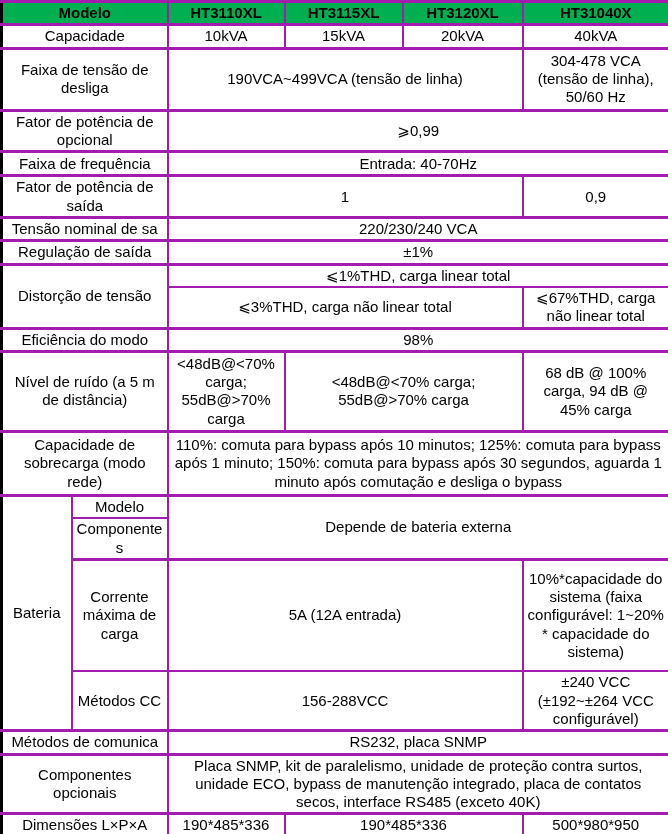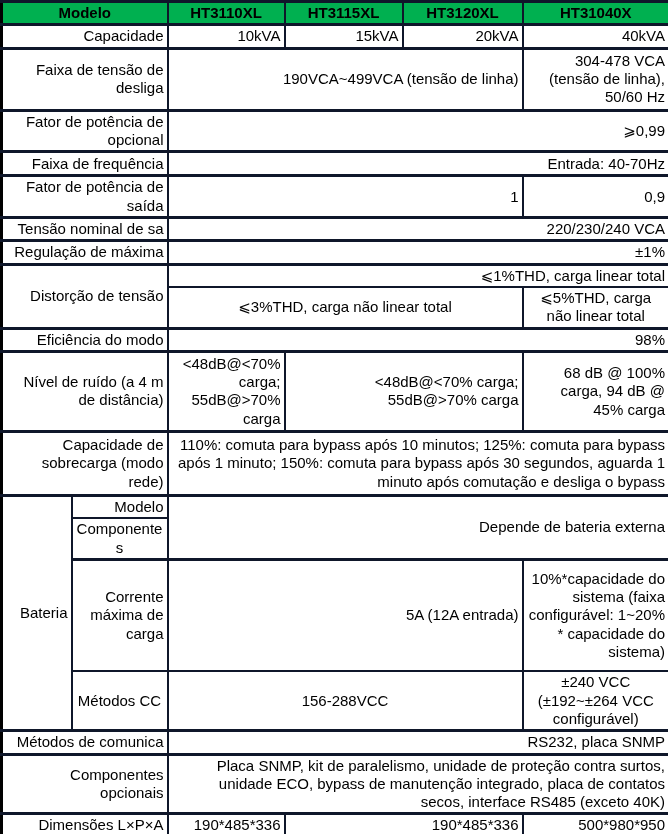--- a/index.html
+++ b/index.html
@@ -13,28 +13,28 @@
   }
   table.spec {
     width: 668px;
     table-layout: fixed;
     border-collapse: collapse;
     border: 3px solid #000;
     font-size: 15px;
     line-height: 1.22;
   }
   table.spec td {
-    border: 2px solid #0f172a;
+    border: 2px solid #a21caf;
     text-align: center;
     vertical-align: middle;
     padding: 1px 3px;
     overflow: hidden;
     word-wrap: break-word;
   }
-  tr.mj > td { border-top-width: 3px; text-align: right; }
+  tr.mj > td { border-top-width: 3px; }
   tr.hdr > td {
     background: #00B050;
     font-weight: bold;
     border-top-width: 3px;
   }
 </style>
 </head>
 <body>
 
 <table class="spec">
@@ -85,40 +85,40 @@
       <td colspan="3">1</td>
       <td>0,9</td>
     </tr>
 
     <tr class="mj" style="height:21px">
       <td colspan="2">Tensão nominal de sa</td>
       <td colspan="4">220/230/240 VCA</td>
     </tr>
 
     <tr class="mj" style="height:21px">
-      <td colspan="2">Regulação de máxima</td>
+      <td colspan="2">Regulação de saída</td>
       <td colspan="4">±1%</td>
     </tr>
 
     <tr class="mj" style="height:21px">
       <td colspan="2" rowspan="2">Distorção de tensão</td>
       <td colspan="4">⩽1%THD, carga linear total</td>
     </tr>
     <tr style="height:41px">
       <td colspan="3">⩽3%THD, carga não linear total</td>
-      <td>⩽5%THD, carga não linear total</td>
+      <td>⩽67%THD, carga não linear total</td>
     </tr>
 
     <tr class="mj" style="height:21px">
       <td colspan="2">Eficiência do modo</td>
       <td colspan="4">98%</td>
     </tr>
 
     <tr class="mj" style="height:80px">
-      <td colspan="2">Nível de ruído (a 4 m de distância)</td>
+      <td colspan="2">Nível de ruído (a 5 m de distância)</td>
       <td>&lt;48dB@&lt;70% carga; 55dB@&gt;70% carga</td>
       <td colspan="2">&lt;48dB@&lt;70% carga; 55dB@&gt;70% carga</td>
       <td>68 dB @ 100% carga, 94 dB @ 45% carga</td>
     </tr>
 
     <tr class="mj" style="height:64px">
       <td colspan="2">Capacidade de sobrecarga (modo rede)</td>
       <td colspan="4">110%: comuta para bypass após 10 minutos; 125%: comuta para bypass após 1 minuto; 150%: comuta para bypass após 30 segundos, aguarda 1 minuto após comutação e desliga o bypass</td>
     </tr>
 

